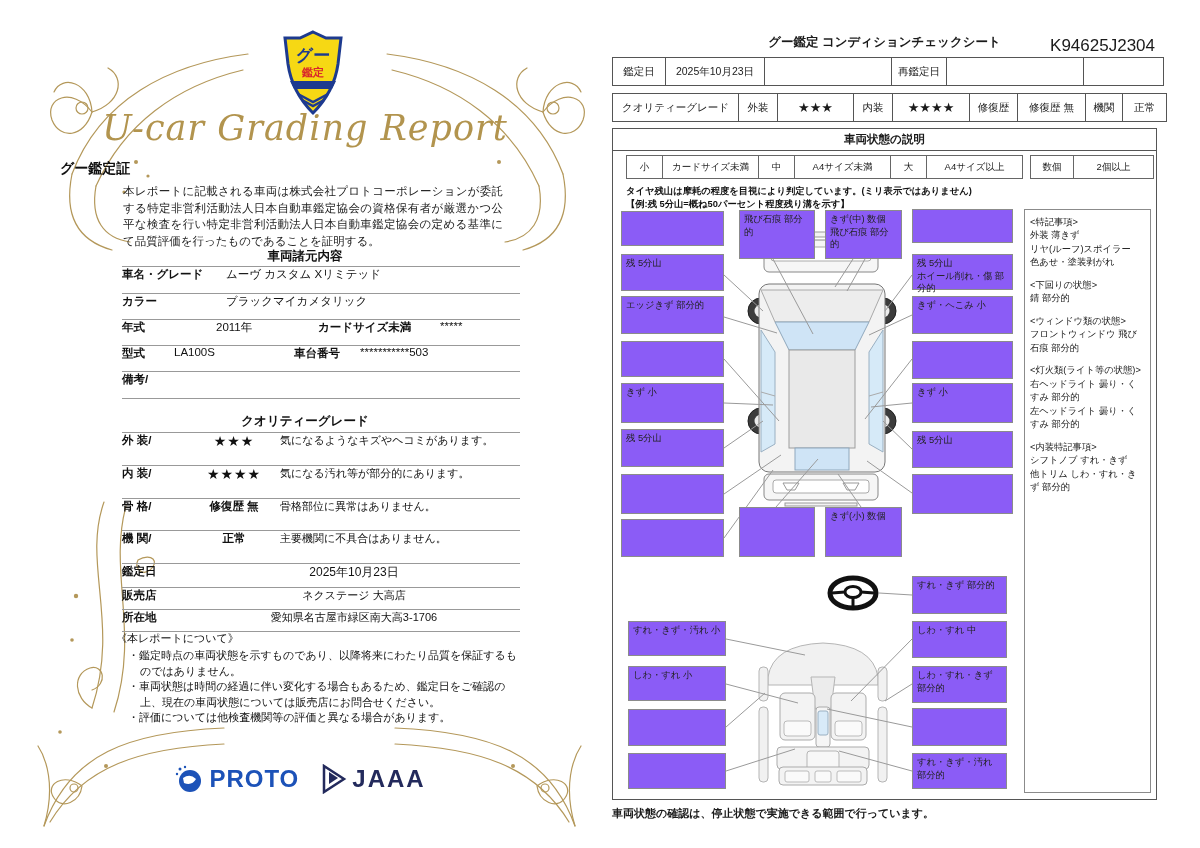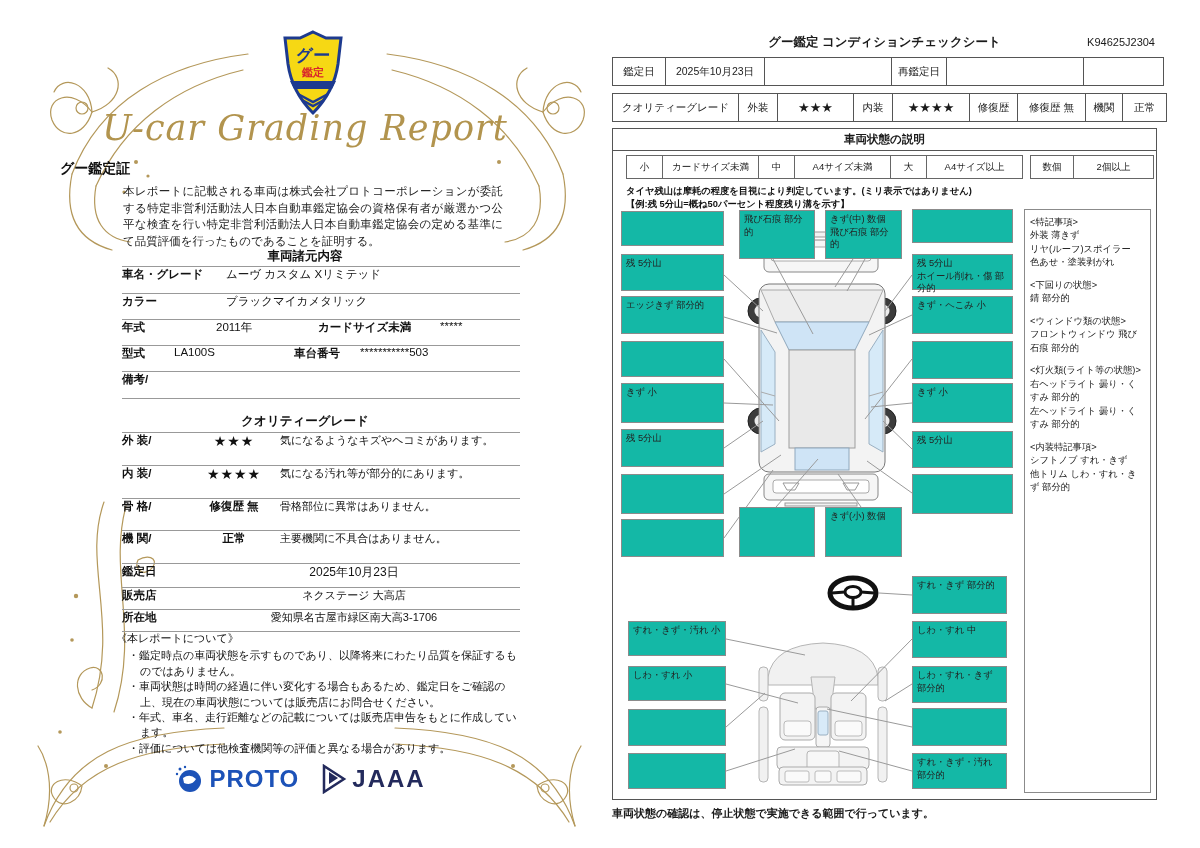--- a/index.html
+++ b/index.html
@@ -23,30 +23,30 @@
   .about .ttl{margin-bottom:2px;}
   .about .bl{padding-left:24px;text-indent:-12px;}
   .about .bl::before{content:"・";}
   .logos{position:absolute;left:0;top:764px;width:600px;display:flex;justify-content:center;align-items:center;gap:22px;}
   .logo-proto{display:flex;align-items:center;gap:5px;font-weight:900;font-size:24px;color:#1c52b8;letter-spacing:1px;}
   .logo-jaaa{display:flex;align-items:center;gap:5px;font-weight:900;font-size:24px;color:#232a5c;letter-spacing:2px;}
 
   
   .sheet{position:absolute;left:600px;top:0;width:600px;height:848px;}
   .sheet-title{position:absolute;left:12px;top:34px;width:545px;text-align:center;font-weight:bold;font-size:12.5px;}
-  .sheet-code{position:absolute;left:430px;top:36px;width:125px;text-align:right;font-size:11px;}
+  .sheet-code{position:absolute;left:430px;top:36px;width:125px;text-align:right;font-size:17px;}
   table.hd{position:absolute;border-collapse:collapse;table-layout:fixed;}
   table.hd td{border:1.5px solid #555;font-size:10.5px;text-align:center;padding:0;height:27px;overflow:hidden;white-space:nowrap;}
   .mainbox{position:absolute;left:12px;top:128px;width:545px;height:672px;border:1.5px solid #555;box-sizing:border-box;}
   .mb-title{position:absolute;left:0;top:0;width:100%;height:22px;border-bottom:1.5px solid #555;box-sizing:border-box;
     text-align:center;font-weight:bold;font-size:11.5px;line-height:21px;background:#fff;}
   table.lg{position:absolute;border-collapse:collapse;table-layout:fixed;}
   table.lg td{border:1px solid #666;font-size:9.5px;text-align:center;height:22px;padding:0;overflow:hidden;white-space:nowrap;}
   .tnote{position:absolute;left:13px;font-size:9.3px;font-weight:bold;color:#111;white-space:nowrap;}
-  .lb{position:absolute;border:1px solid #8b8b8b;background:#14b8a6;font-size:9.3px;line-height:1.35;padding:2px 4px;
+  .lb{position:absolute;border:1px solid #8b8b8b;background:#8b5cf6;font-size:9.3px;line-height:1.35;padding:2px 4px;
     white-space:pre-line;z-index:3;box-sizing:border-box;color:#222;}
   .remarks{position:absolute;left:411px;top:80px;width:127px;height:584px;border:1px solid #8b8b8b;box-sizing:border-box;
     padding:6px 5px;font-size:9.3px;line-height:1.45;z-index:3;background:#fff;}
   .rem-g{margin-bottom:9px;}
   .rem-b{white-space:pre-line;}
   .lines{position:absolute;left:0;top:0;z-index:2;pointer-events:none;}
   .diagram{position:absolute;z-index:1;}
   .sheet-foot{position:absolute;left:12px;top:806px;width:545px;font-size:11px;font-weight:bold;}
 </style>
 </head>
@@ -178,21 +178,20 @@
     <div class="crow" style="height:22px;">
       <span class="lab" style="width:66px;">所在地</span>
       <span class="val" style="flex:1;text-align:center;font-size:11px;">愛知県名古屋市緑区南大高3-1706</span>
     </div>
   </div>
 
   <div class="about">
     <div class="ttl">《本レポートについて》</div>
     <div class="bl">鑑定時点の車両状態を示すものであり、以降将来にわたり品質を保証するものではありません。</div>
     <div class="bl">車両状態は時間の経過に伴い変化する場合もあるため、鑑定日をご確認の上、現在の車両状態については販売店にお問合せください。</div>
-    <div class="bl">年式、車名、走行距離などの記載については販売店申告をもとに作成しています。</div>
     <div class="bl">評価については他検査機関等の評価と異なる場合があります。</div>
   </div>
 
   <div class="logos">
     <div class="logo-proto">
       <svg width="30" height="30" viewBox="0 0 30 30">
         <circle cx="16" cy="17" r="11" fill="#1c52b8"></circle>
         <path d="M9,14 q7,-5 13,1 q-4,7 -12,4 z" fill="#fff"></path>
         <circle cx="6" cy="5" r="1.5" fill="#1c52b8"></circle>
         <circle cx="11" cy="3" r="1.2" fill="#1c52b8"></circle>

